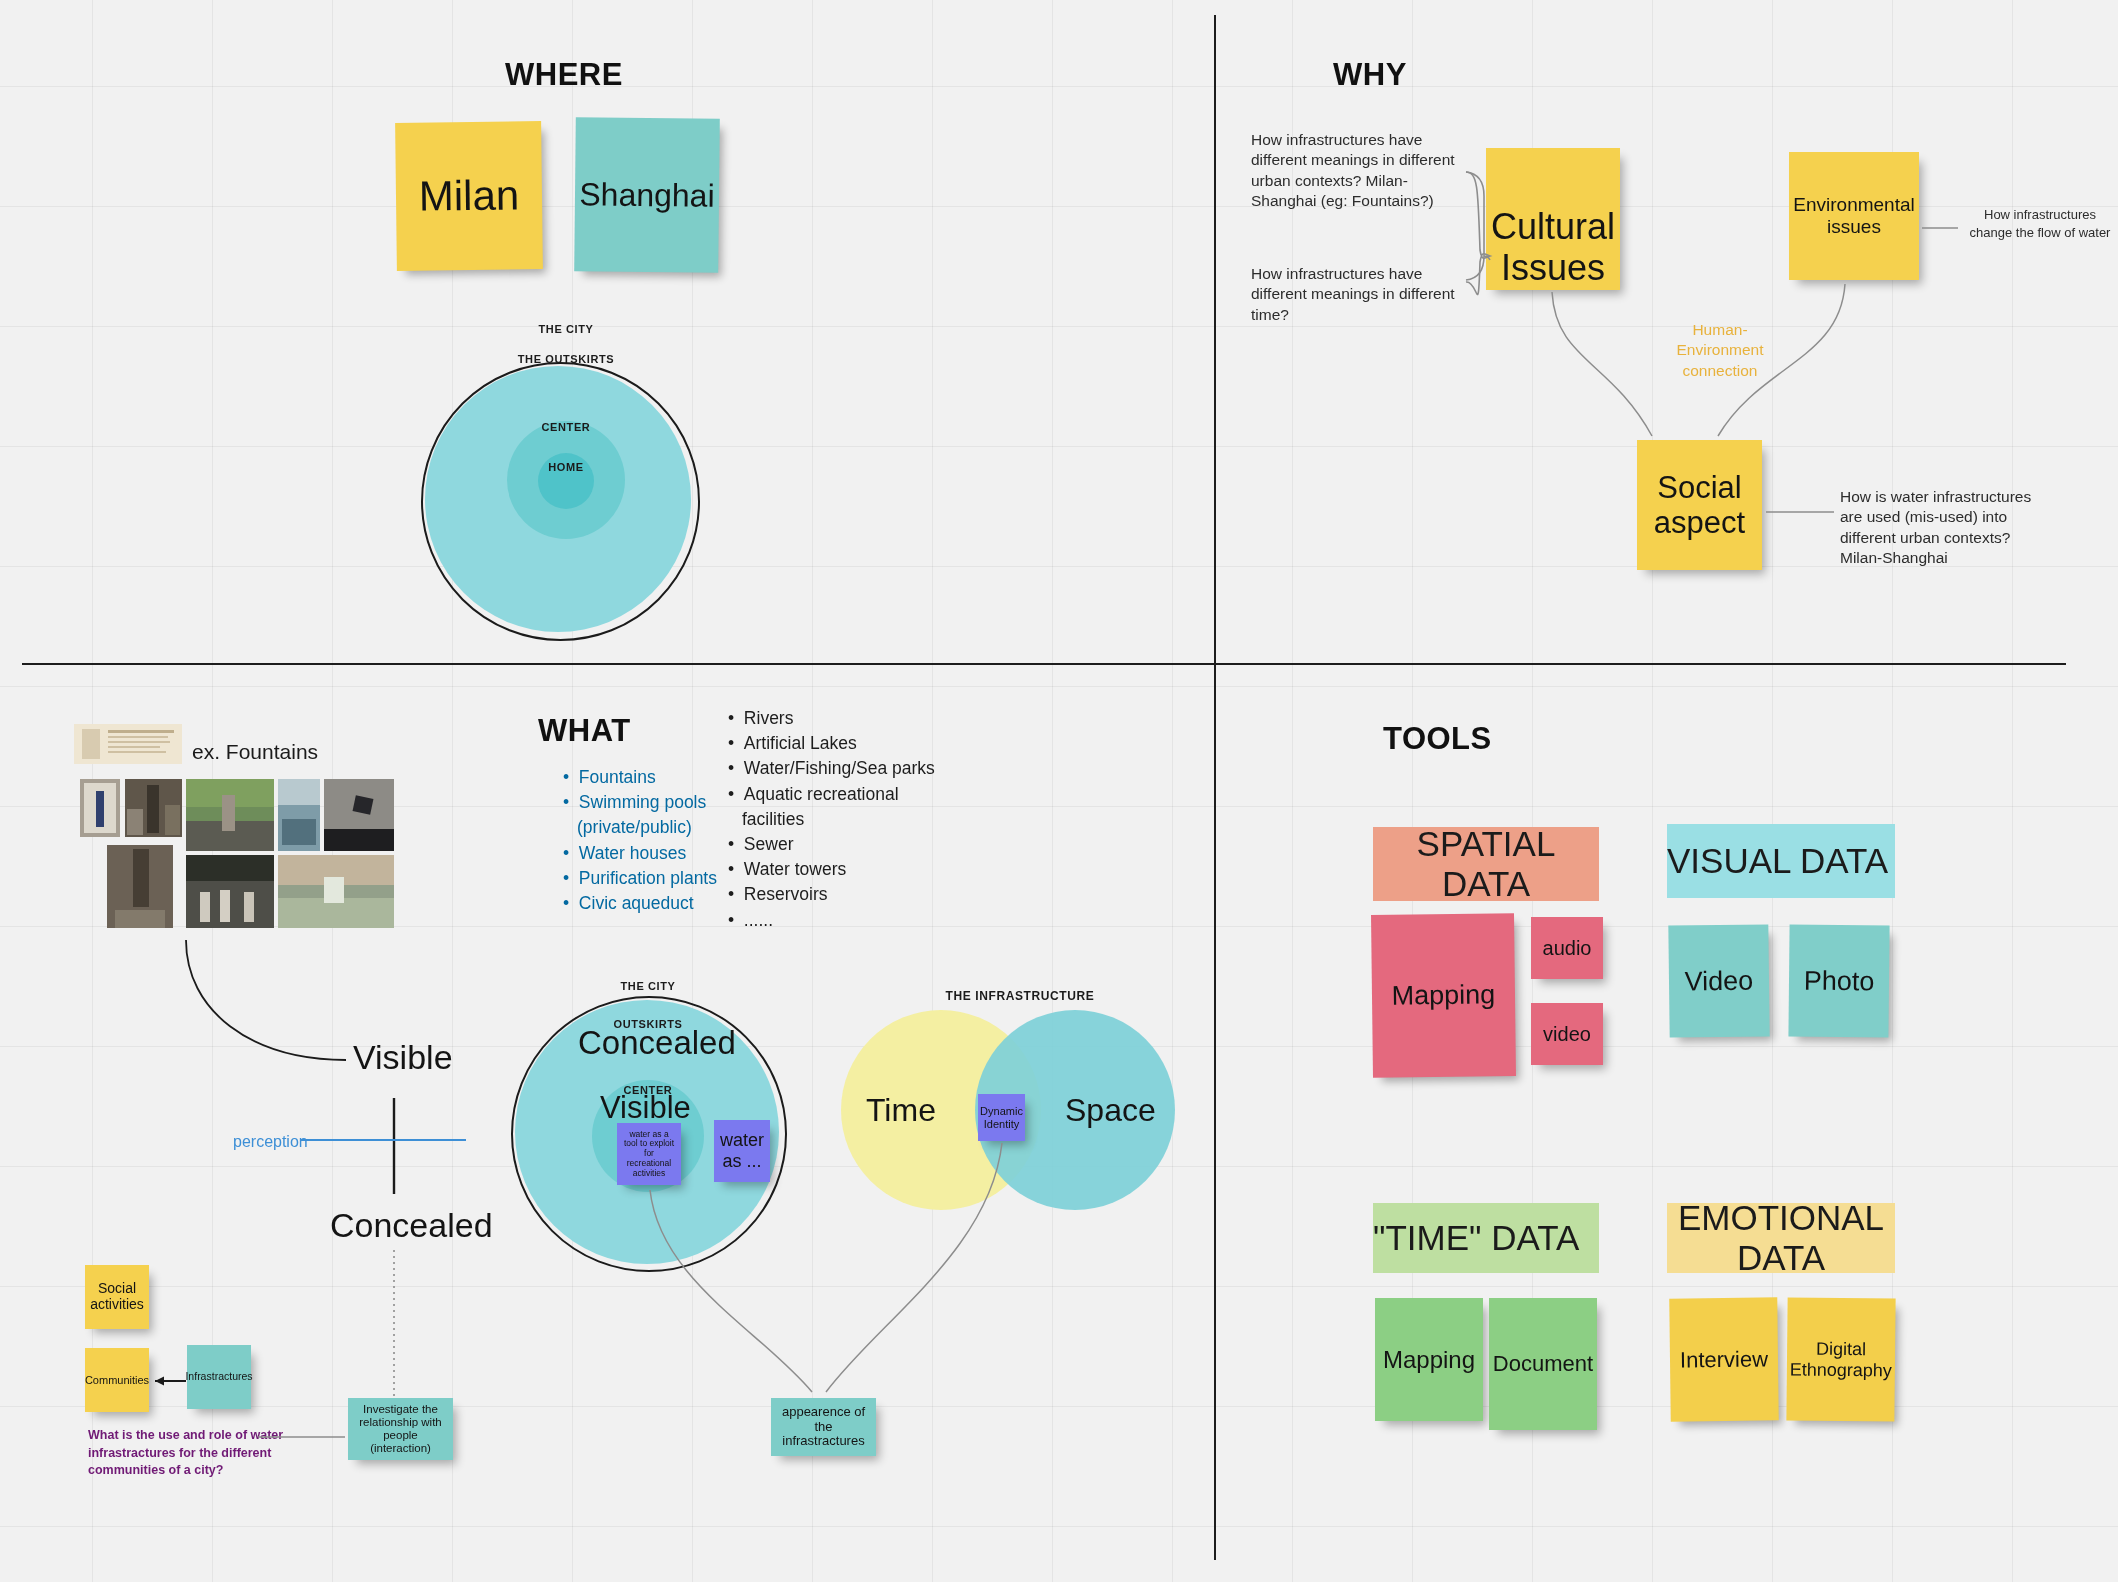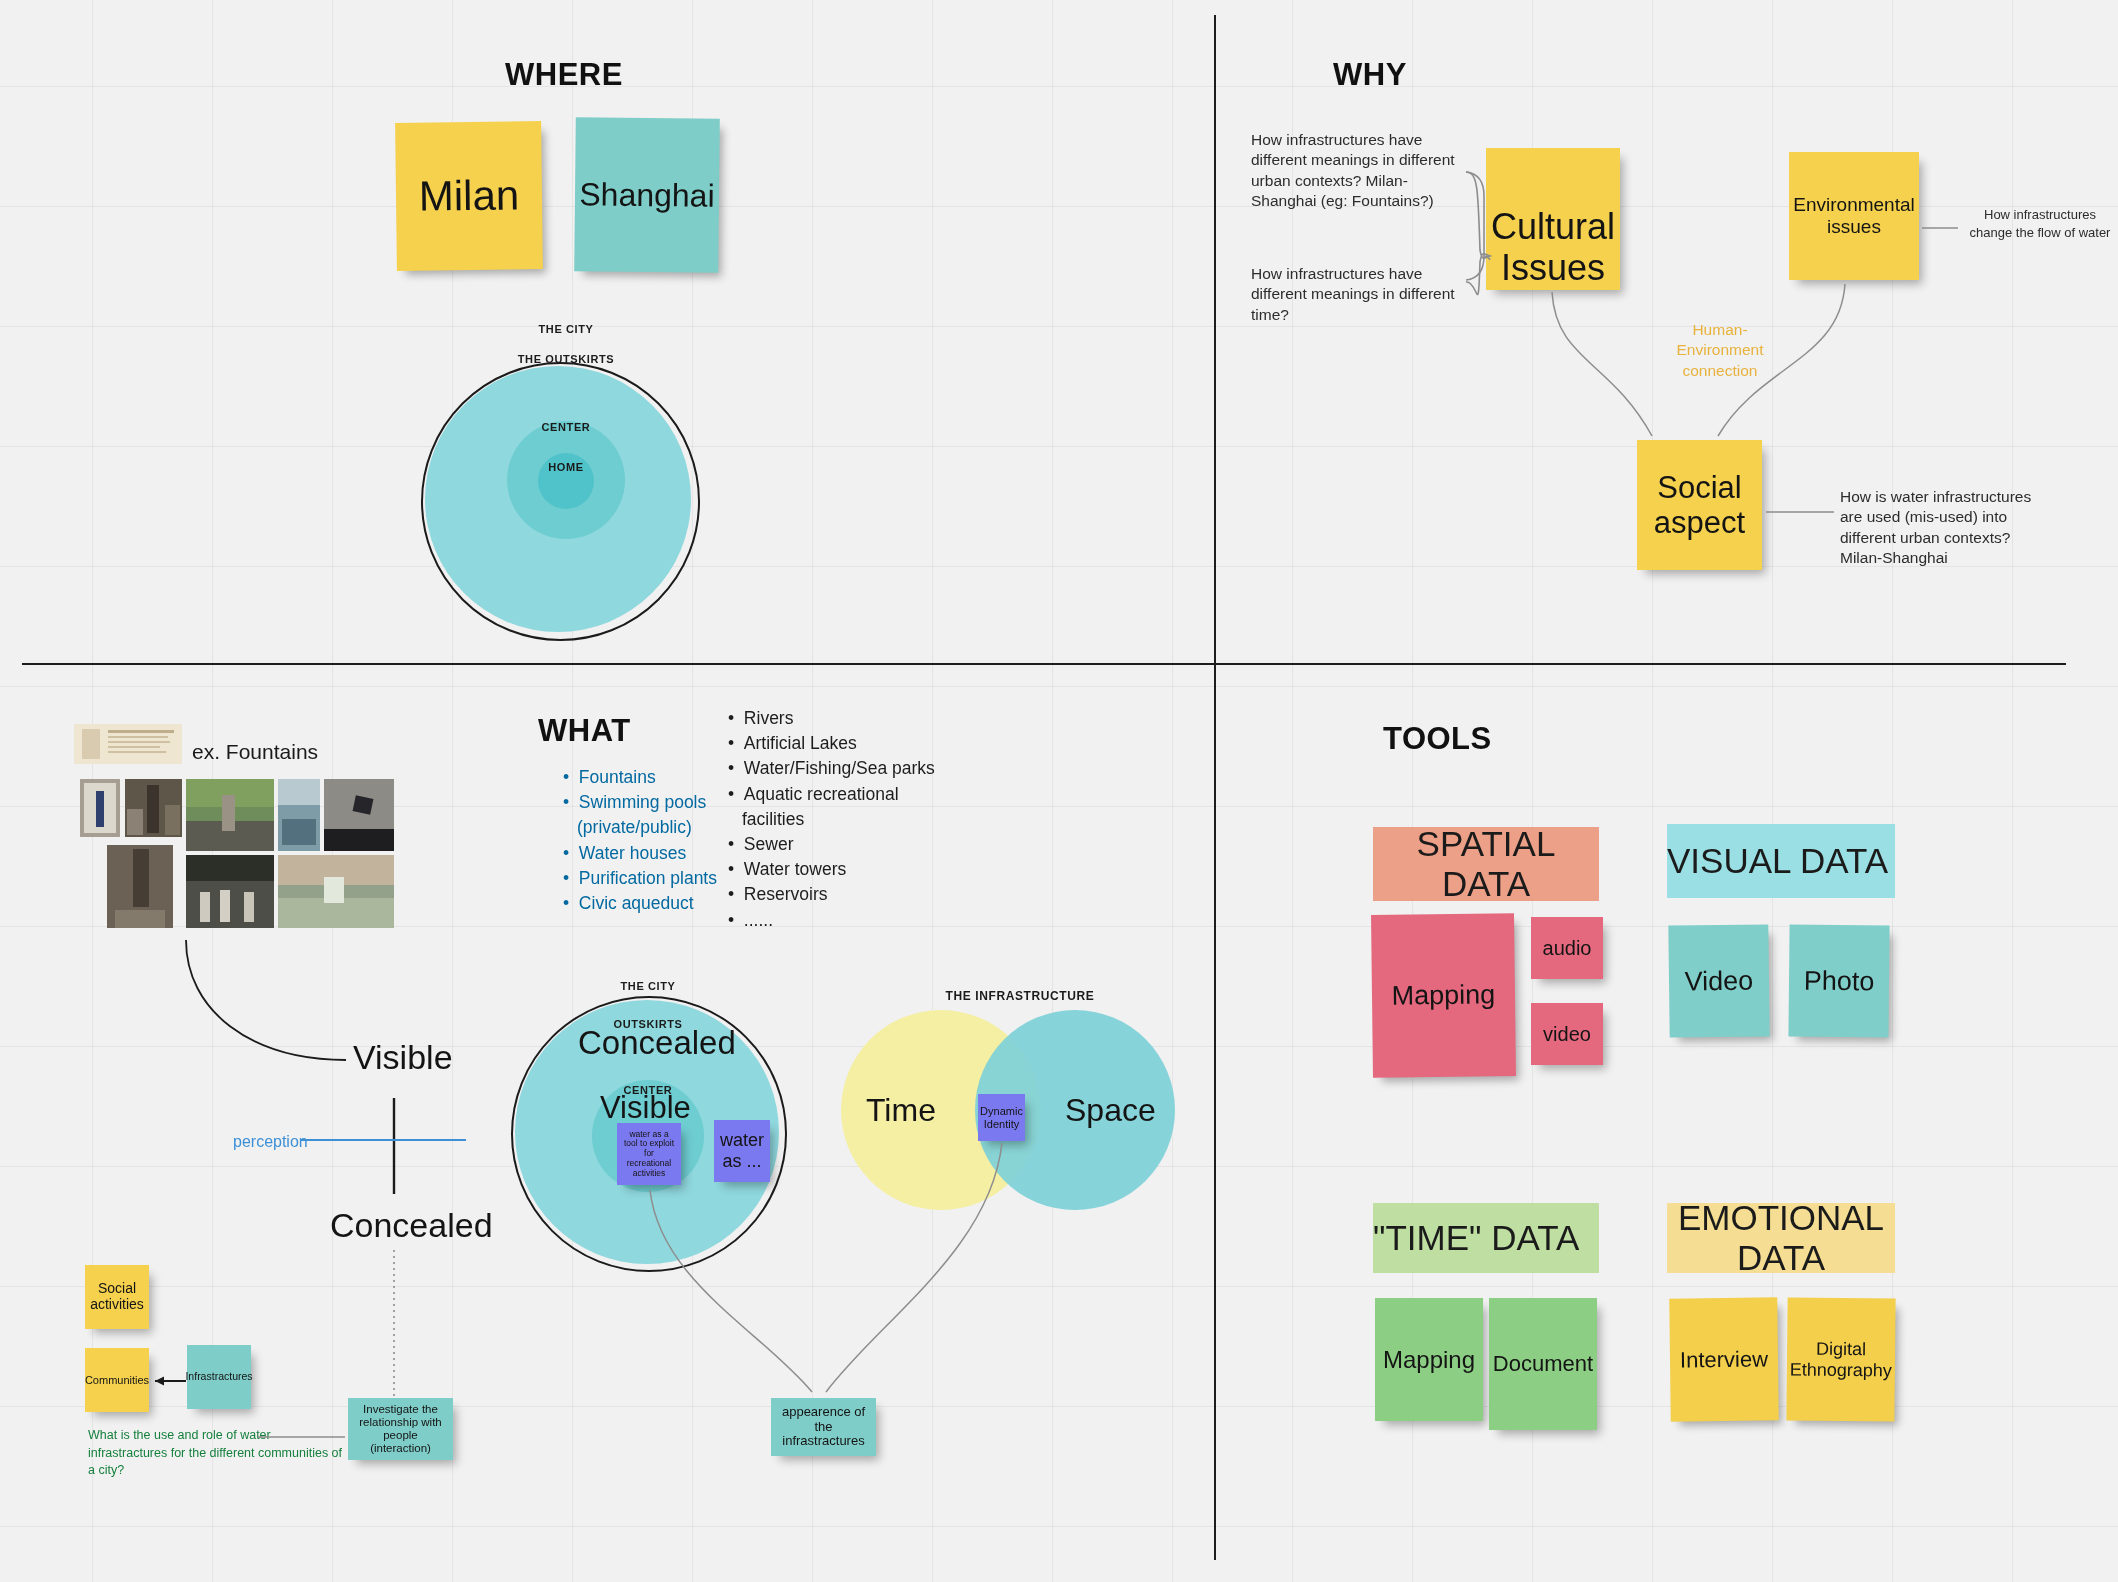--- a/index.html
+++ b/index.html
@@ -57,21 +57,21 @@
 
   .band{
     position:absolute;box-sizing:border-box;
     display:flex;align-items:center;justify-content:flex-start;
     font-size:35px;color:#1b1b1b;text-align:center;
   }
 
   
   .anno{position:absolute;font-size:15.5px;line-height:1.32;color:#2c2c2c;}
   .anno-small{position:absolute;font-size:13px;line-height:1.35;color:#2c2c2c;}
-  .anno-bold{position:absolute;font-size:12.5px;line-height:1.4;color:#15803d;font-weight:normal;}
+  .anno-bold{position:absolute;font-size:12.5px;line-height:1.4;color:#701a75;font-weight:bold;}
 
   .label-cap{position:absolute;font-weight:bold;font-size:11px;letter-spacing:.6px;color:#1b1b1b;text-align:center;}
 
   
   .circ{position:absolute;border-radius:50%;}
   .circ-outline{border:2px solid #1b1b1b;background:transparent;}
   .c-lightblue{background:#8fd8de;}
   .c-midblue{background:#6ecdd1;}
   .c-darkblue{background:#4fc3c9;}
   .c-yellow{background:#f4efa2;}

